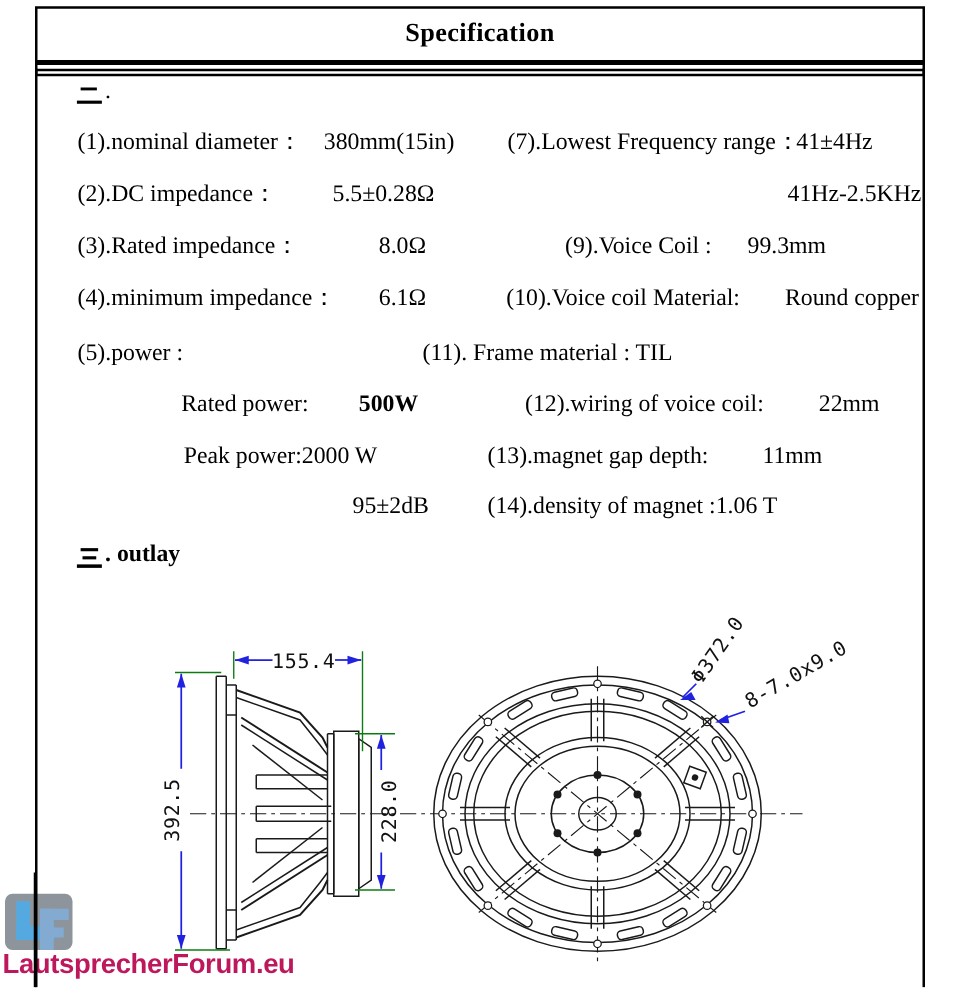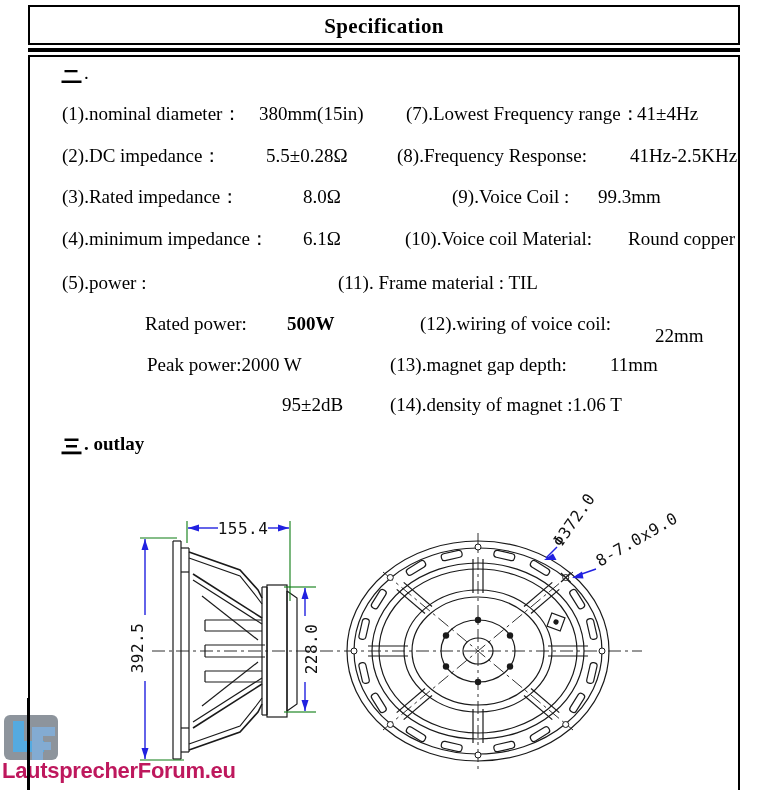--- a/index.html
+++ b/index.html
@@ -1,18 +1,18 @@
 <!DOCTYPE html>
 <html><head>
 <meta charset="utf-8">
 <style>
   html,body{margin:0;padding:0;background:#fff;}
   .page{position:relative;width:768px;height:790px;background:#fff;overflow:hidden;
         font-family:"Liberation Serif","DejaVu Serif",serif;color:#000;}
-  .hdr-box{position:absolute;left:28px;top:5px;width:712px;height:40px;border:2px solid #000;
+  .hdr-box{position:absolute;left:28px;top:5px;width:712px;height:56px;border:2px solid #000;
            box-sizing:border-box;}
   .hdr-title{position:absolute;left:0;top:7px;width:100%;text-align:center;font-weight:bold;
              font-size:21px;letter-spacing:.3px;}
   .rule-thick{position:absolute;left:28px;top:48px;width:712px;height:4px;background:#000;}
   .content-box{position:absolute;left:28px;top:55px;width:712px;height:735px;border:2px solid #000;
                border-bottom:none;box-sizing:border-box;pointer-events:none;}
   .t{position:absolute;white-space:nowrap;font-size:19px;line-height:1.15;}
   .b{font-weight:bold;}
   .cjk{position:absolute;}
   .wm-text{position:absolute;left:2px;top:758px;font-family:"Liberation Sans","DejaVu Sans",sans-serif;
@@ -62,40 +62,39 @@
   </svg>
   <span class="t" style="left:84px;top:62px;">.</span>
 
   <span class="t" style="left:62px;top:103px;">(1).nominal diameter：</span>
   <span class="t" style="left:243px;top:103px;margin-left:16px;">380mm(15in)</span>
   <span class="t" style="left:406px;top:103px;">(7).Lowest Frequency range：</span>
   <span class="t" style="left:637px;top:103px;">41±4Hz</span>
 
   <span class="t" style="left:62px;top:145px;">(2).DC impedance：</span>
   <span class="t" style="left:266px;top:145px;">5.5±0.28Ω</span>
-  <span class="t" style="left:397px;top:145px;">(8).Frequency Response:</span>
   <span class="t" style="left:630px;top:145px;">41Hz-2.5KHz</span>
 
   <span class="t" style="left:62px;top:186px;">(3).Rated impedance：</span>
   <span class="t" style="left:303px;top:186px;">8.0Ω</span>
   <span class="t" style="left:452px;top:186px;">(9).Voice Coil :</span>
   <span class="t" style="left:598px;top:186px;">99.3mm</span>
 
   <span class="t" style="left:62px;top:228px;">(4).minimum impedance：</span>
   <span class="t" style="left:303px;top:228px;">6.1Ω</span>
   <span class="t" style="left:405px;top:228px;">(10).Voice coil Material:</span>
   <span class="t" style="left:628px;top:228px;">Round copper</span>
 
   <span class="t" style="left:62px;top:272px;">(5).power :</span>
   <span class="t" style="left:338px;top:272px;">(11). Frame material : TIL</span>
 
   <span class="t" style="left:145px;top:313px;">Rated power:</span>
   <span class="t" style="left:287px;top:313px;font-weight:bold;">500W</span>
   <span class="t" style="left:420px;top:313px;">(12).wiring of voice coil:</span>
-  <span class="t" style="left:655px;top:313px;margin-top:12px;">22mm</span>
+  <span class="t" style="left:655px;top:313px;">22mm</span>
 
   <span class="t" style="left:147px;top:354px;">Peak power:2000 W</span>
   <span class="t" style="left:390px;top:354px;">(13).magnet gap depth:</span>
   <span class="t" style="left:610px;top:354px;">11mm</span>
 
   <span class="t" style="left:282px;top:394px;">95±2dB</span>
   <span class="t" style="left:390px;top:394px;">(14).density of magnet :1.06 T</span>
 
   <svg class="cjk" width="22" height="19" style="left:61px;top:437px;" viewBox="0 0 22 19">
     <rect x="3.5" y="1.5" width="14" height="2.5" fill="#000"></rect>

